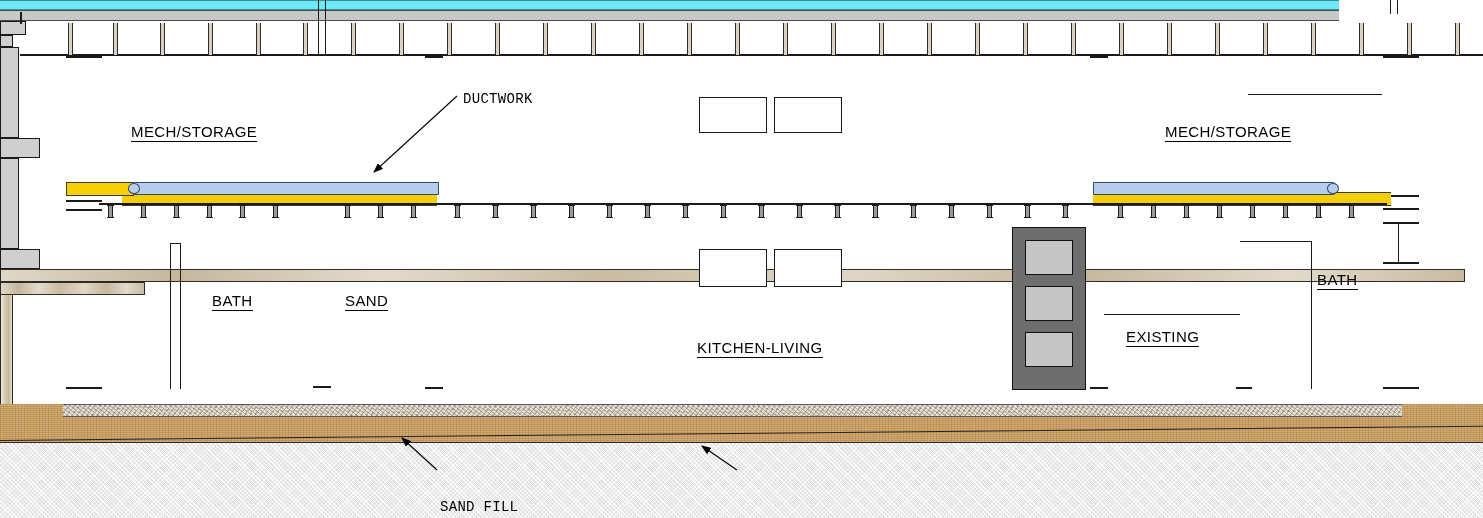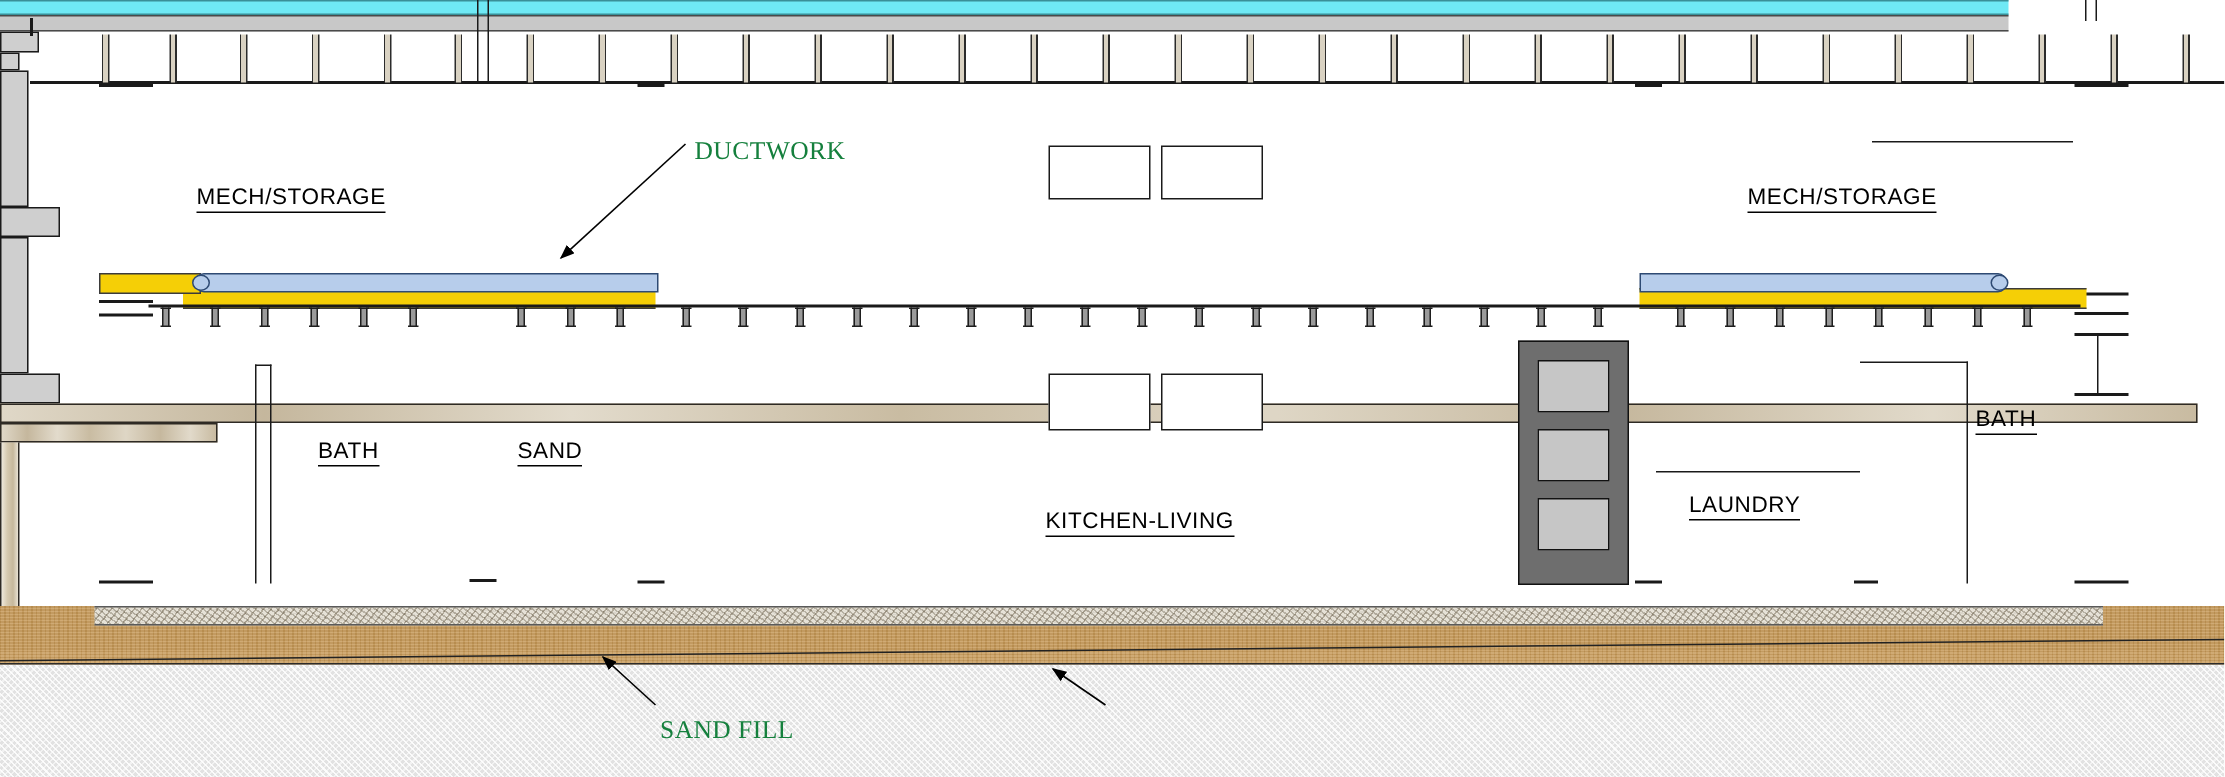--- a/index.html
+++ b/index.html
@@ -97,24 +97,24 @@
     font-size:15px;
     letter-spacing:.4px;
     color:#000000;
     white-space:nowrap;
     border-bottom:1px solid #000;
     padding-bottom:1px;
     line-height:1.05;
   }
   .note{
     position:absolute;
-    font-family:Liberation Serif, serif;
-    font-size:17px;
+    font-family:Liberation Mono, monospace;
+    font-size:14px;
     letter-spacing:.3px;
-    color:#15803d;
+    color:#000000;
     white-space:nowrap;
   }
   svg.overlay{
     position:absolute;left:0;top:0;width:1483px;height:518px;
     pointer-events:none;
   }
 </style>
 </head>
 <body>
 
@@ -285,19 +285,19 @@
     <line x1="457" y1="96" x2="374" y2="172" stroke="#000" stroke-width="1.1" marker-end="url(#arrowhead)"></line>
     <line x1="437" y1="470" x2="402" y2="438" stroke="#000" stroke-width="1.1" marker-end="url(#arrowhead)"></line>
     <line x1="737" y1="470" x2="702" y2="446" stroke="#000" stroke-width="1.1" marker-end="url(#arrowhead)"></line>
   </svg>
 
   <div class="label" style="left:131px;top:124px;">MECH/STORAGE</div>
   <div class="label" style="left:1165px;top:124px;">MECH/STORAGE</div>
   <div class="label" style="left:212px;top:293px;">BATH</div>
   <div class="label" style="left:345px;top:293px;">SAND</div>
   <div class="label" style="left:697px;top:340px;">KITCHEN-LIVING</div>
-  <div class="label" style="left:1126px;top:329px;">LAUNDRY</div>
+  <div class="label" style="left:1126px;top:329px;">EXISTING</div>
   <div class="label" style="left:1317px;top:272px;">BATH</div>
 
   <div class="note" style="left:463px;top:91px;">DUCTWORK</div>
-  <div class="note" style="left:440px;top:477px;">SAND FILL</div>
+  <div class="note" style="left:440px;top:499px;">SAND FILL</div>
 
 </div>
 
 </body></html>

